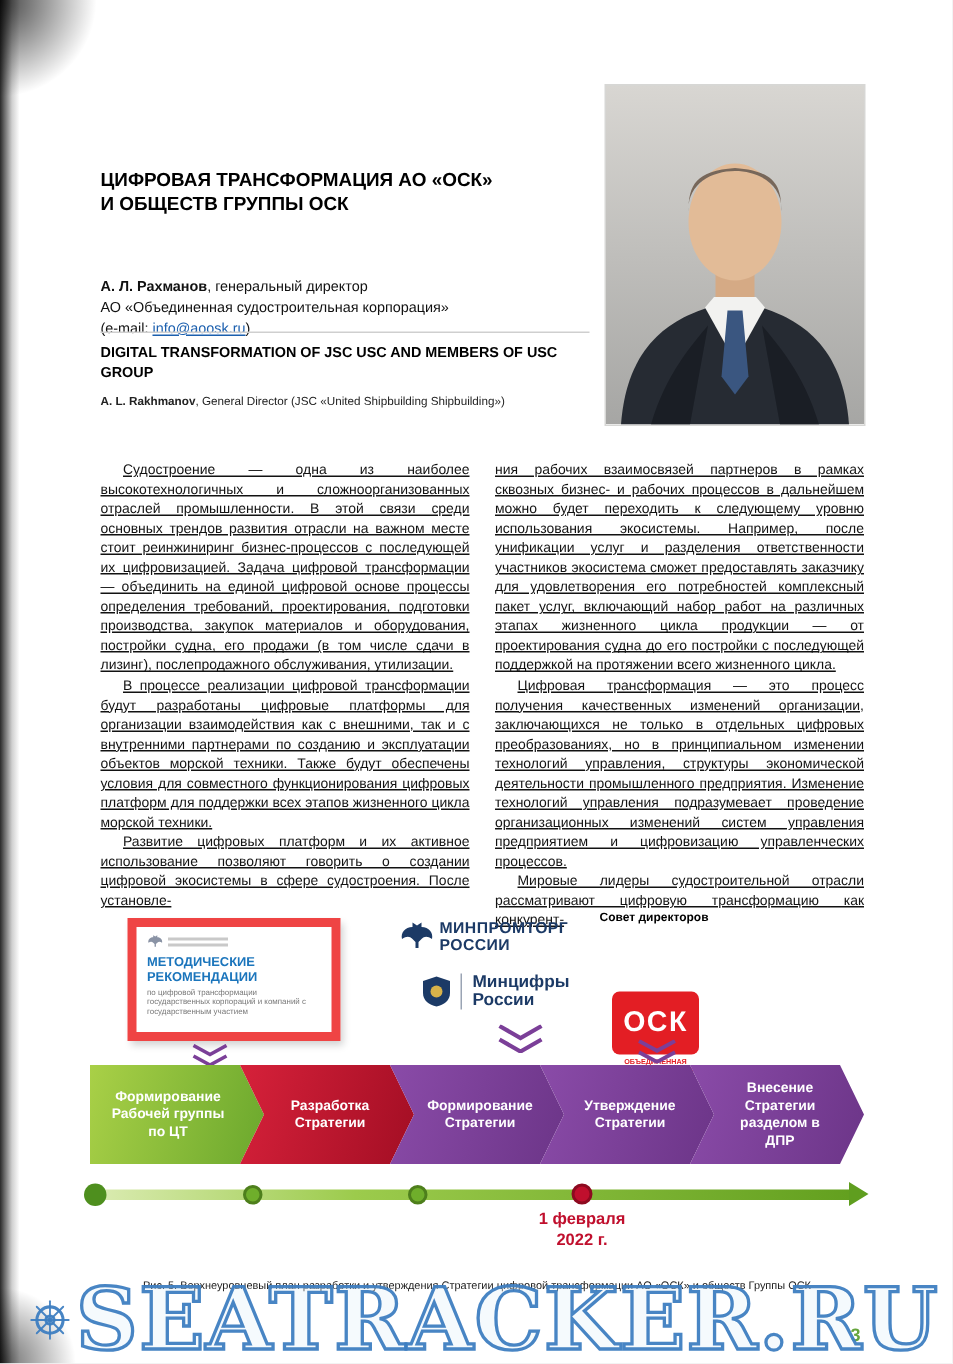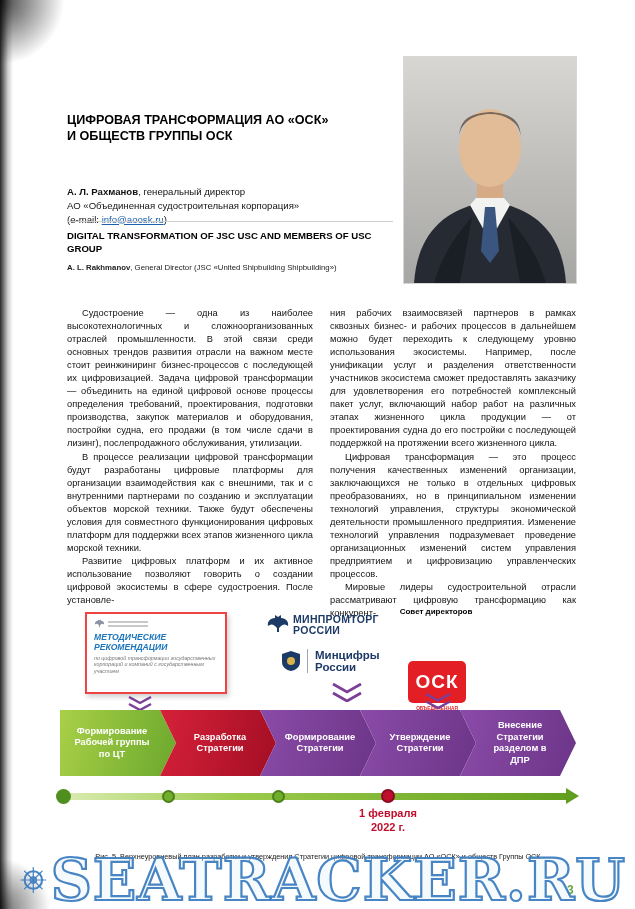--- a/index.html
+++ b/index.html
@@ -25,28 +25,28 @@
   .author-ru .b{font-weight:bold;}
   .email-link{color:#1b5fae;text-decoration:underline;}
   .rule{position:absolute;left:67px;top:221px;width:326px;height:1px;background:#cfcfcf;}
   .title-en{position:absolute;left:67px;top:229px;width:330px;font-size:9.6px;font-weight:bold;line-height:13px;color:#000;}
   .author-en{position:absolute;left:67px;top:263px;width:335px;font-size:7.8px;line-height:10px;color:#222;}
   .author-en .b{font-weight:bold;}
 
   .col{position:absolute;top:307px;width:246px;font-size:9.3px;line-height:13.05px;text-align:justify;color:#121212;}
   .col-left{left:67px;}
   .col-right{left:330px;}
-  .col p{margin:0;text-indent:15px;}
+  .col p{margin:0;text-indent:15px;text-decoration:underline;}
   .col p.noindent{text-indent:0;}
 
   
   .figure{position:absolute;left:0;top:600px;width:635px;height:262px;}
 
   .method-box{position:absolute;left:85px;top:12px;width:142px;height:82px;background:#fff;
-    border:2px solid #ef4444;box-shadow:2px 3px 5px rgba(0,0,0,.18);padding:5px 7px;box-sizing:border-box;font-style:italic;}
+    border:6px solid #ef4444;box-shadow:2px 3px 5px rgba(0,0,0,.18);padding:5px 7px;box-sizing:border-box;}
   .method-box .mini{display:flex;align-items:center;gap:3px;margin-bottom:3px;}
   .method-box .mini .bars div{width:40px;height:2px;background:#c9c9c9;margin:1.5px 0;}
   .method-title{color:#1b75bc;font-weight:bold;font-size:8.6px;line-height:10px;}
   .method-sub{color:#777;font-size:5.3px;line-height:6.4px;margin-top:3px;}
 
   .minpromtorg{position:absolute;left:266px;top:14px;display:flex;align-items:center;gap:3px;}
   .minpromtorg .txt{color:#1c3a66;font-weight:bold;font-size:10.5px;line-height:11px;letter-spacing:.3px;}
   .mintsifry{position:absolute;left:281px;top:49px;display:flex;align-items:center;gap:6px;}
   .mintsifry .txt{color:#1c3a66;font-weight:600;font-size:11.5px;line-height:12px;border-left:1px solid #9aa4b4;padding-left:7px;}
 

